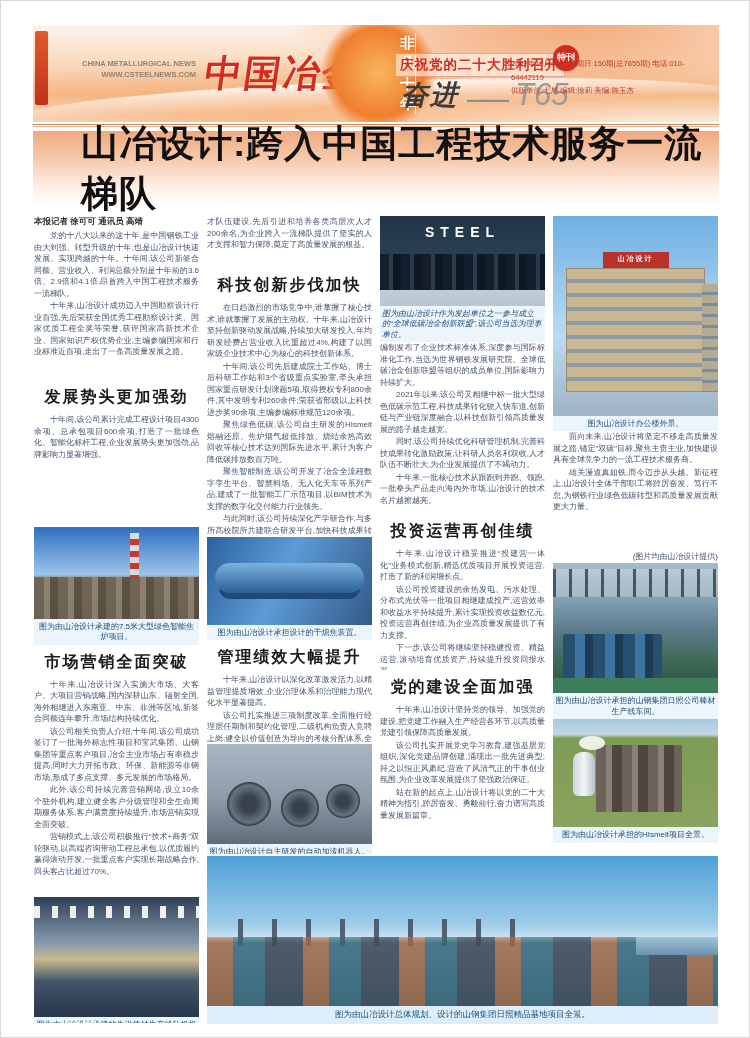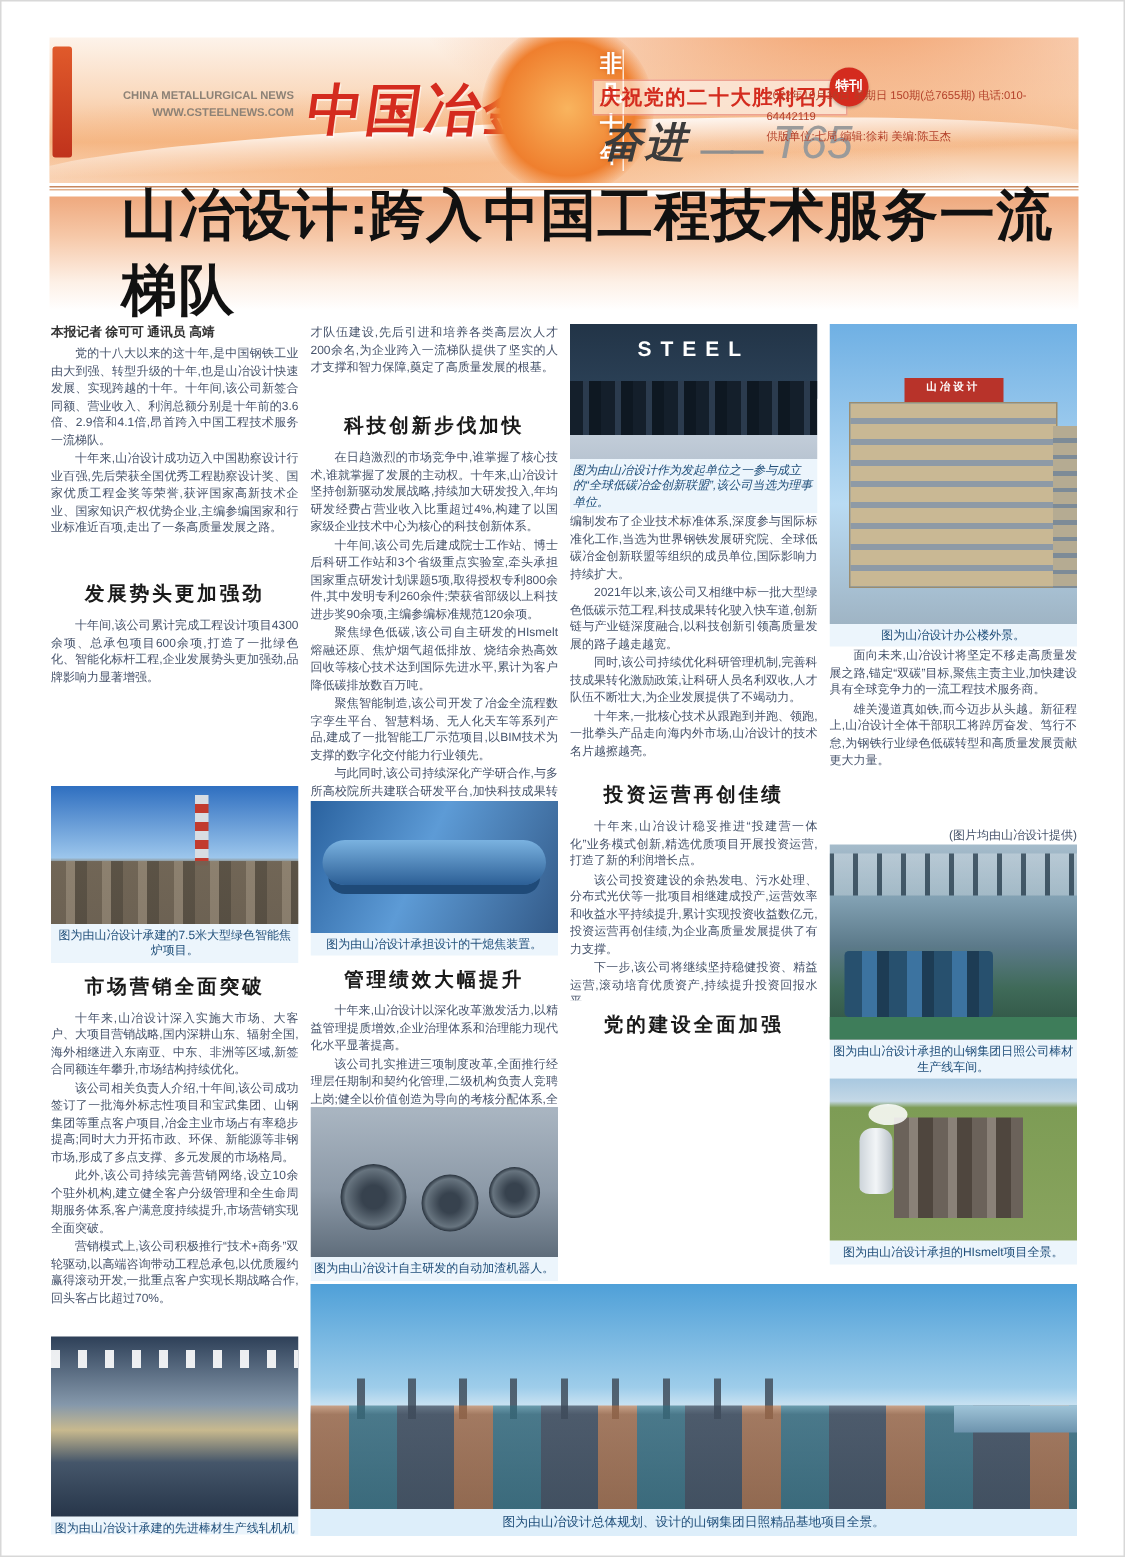--- a/index.html
+++ b/index.html
@@ -45,21 +45,21 @@
   .col { position:absolute; top:215px; width:165px; overflow:hidden; }
   #c1 { left:33px;  height:807px; }
   #c2 { left:206px; height:638px; }
   #c3 { left:379px; height:638px; }
   #c4 { left:552px; height:638px; }
 
   .byline { font-size:8.5px; font-weight:bold; color:#333; height:14px; }
   .tblock { overflow:hidden; }
   .tblock p { font-size:8px; line-height:11.5px; color:#46536b; text-align:justify; text-indent:16px; margin-bottom:1px; }
   .tblock p.noindent { text-indent:0; }
-  .sec-h { font-size:13px; font-weight:bold; color:#1a1a1a; text-align:center; letter-spacing:2px; padding:7px 0 6px; }
+  .sec-h { font-size:16px; font-weight:bold; color:#1a1a1a; text-align:center; letter-spacing:2px; padding:7px 0 6px; }
   .caption { font-size:8px; color:#1f4e79; background:#ecf5fc; text-align:center; line-height:1.3; padding:3px 2px 2px; }
   .caption.ital { font-style:italic; text-align:left; }
   .credit { font-size:8px; color:#46536b; text-align:right; height:14px; padding-top:2px; }
 
   
   .photo { position:relative; width:100%; overflow:hidden; }
   .ph-coke { height:92px; background:linear-gradient(180deg,#2f6fc0 0%,#9cc6ec 52%,#8a7d66 56%,#5f564a 100%); }
   .ph-coke .chimney { position:absolute; left:58%; top:6%; width:9px; height:52%;
     background:repeating-linear-gradient(180deg,#d8dde2 0 6px,#c23b2e 6px 12px); }
   .ph-coke .plant { position:absolute; bottom:0; left:0; right:0; height:46%;
@@ -211,20 +211,25 @@
       <p>同时,该公司持续优化科研管理机制,完善科技成果转化激励政策,让科研人员名利双收,人才队伍不断壮大,为企业发展提供了不竭动力。</p>
       <p>十年来,一批核心技术从跟跑到并跑、领跑,一批拳头产品走向海内外市场,山冶设计的技术名片越擦越亮。</p>
     </div>
     <div class="sec-h">投资运营再创佳绩</div>
     <div class="tblock" style="height:122px">
       <p>十年来,山冶设计稳妥推进“投建营一体化”业务模式创新,精选优质项目开展投资运营,打造了新的利润增长点。</p>
       <p>该公司投资建设的余热发电、污水处理、分布式光伏等一批项目相继建成投产,运营效率和收益水平持续提升,累计实现投资收益数亿元,投资运营再创佳绩,为企业高质量发展提供了有力支撑。</p>
       <p>下一步,该公司将继续坚持稳健投资、精益运营,滚动培育优质资产,持续提升投资回报水平。</p>
     </div>
     <div class="sec-h">党的建设全面加强</div>
+    <div class="tblock" style="height:145px">
+      <p>十年来,山冶设计坚持党的领导、加强党的建设,把党建工作融入生产经营各环节,以高质量党建引领保障高质量发展。</p>
+      <p>该公司扎实开展党史学习教育,建强基层党组织,深化党建品牌创建,涌现出一批先进典型;持之以恒正风肃纪,营造了风清气正的干事创业氛围,为企业改革发展提供了坚强政治保证。</p>
+      <p>站在新的起点上,山冶设计将以党的二十大精神为指引,踔厉奋发、勇毅前行,奋力谱写高质量发展新篇章。</p>
+    </div>
   </div>
 
   <div class="col" id="c4">
     <div class="photo ph-building">
       <div class="bld"></div>
       <div class="sign">山冶设计</div>
       <div class="side"></div>
     </div>
     <div class="caption">图为山冶设计办公楼外景。</div>
     <div class="tblock" style="height:118px">

